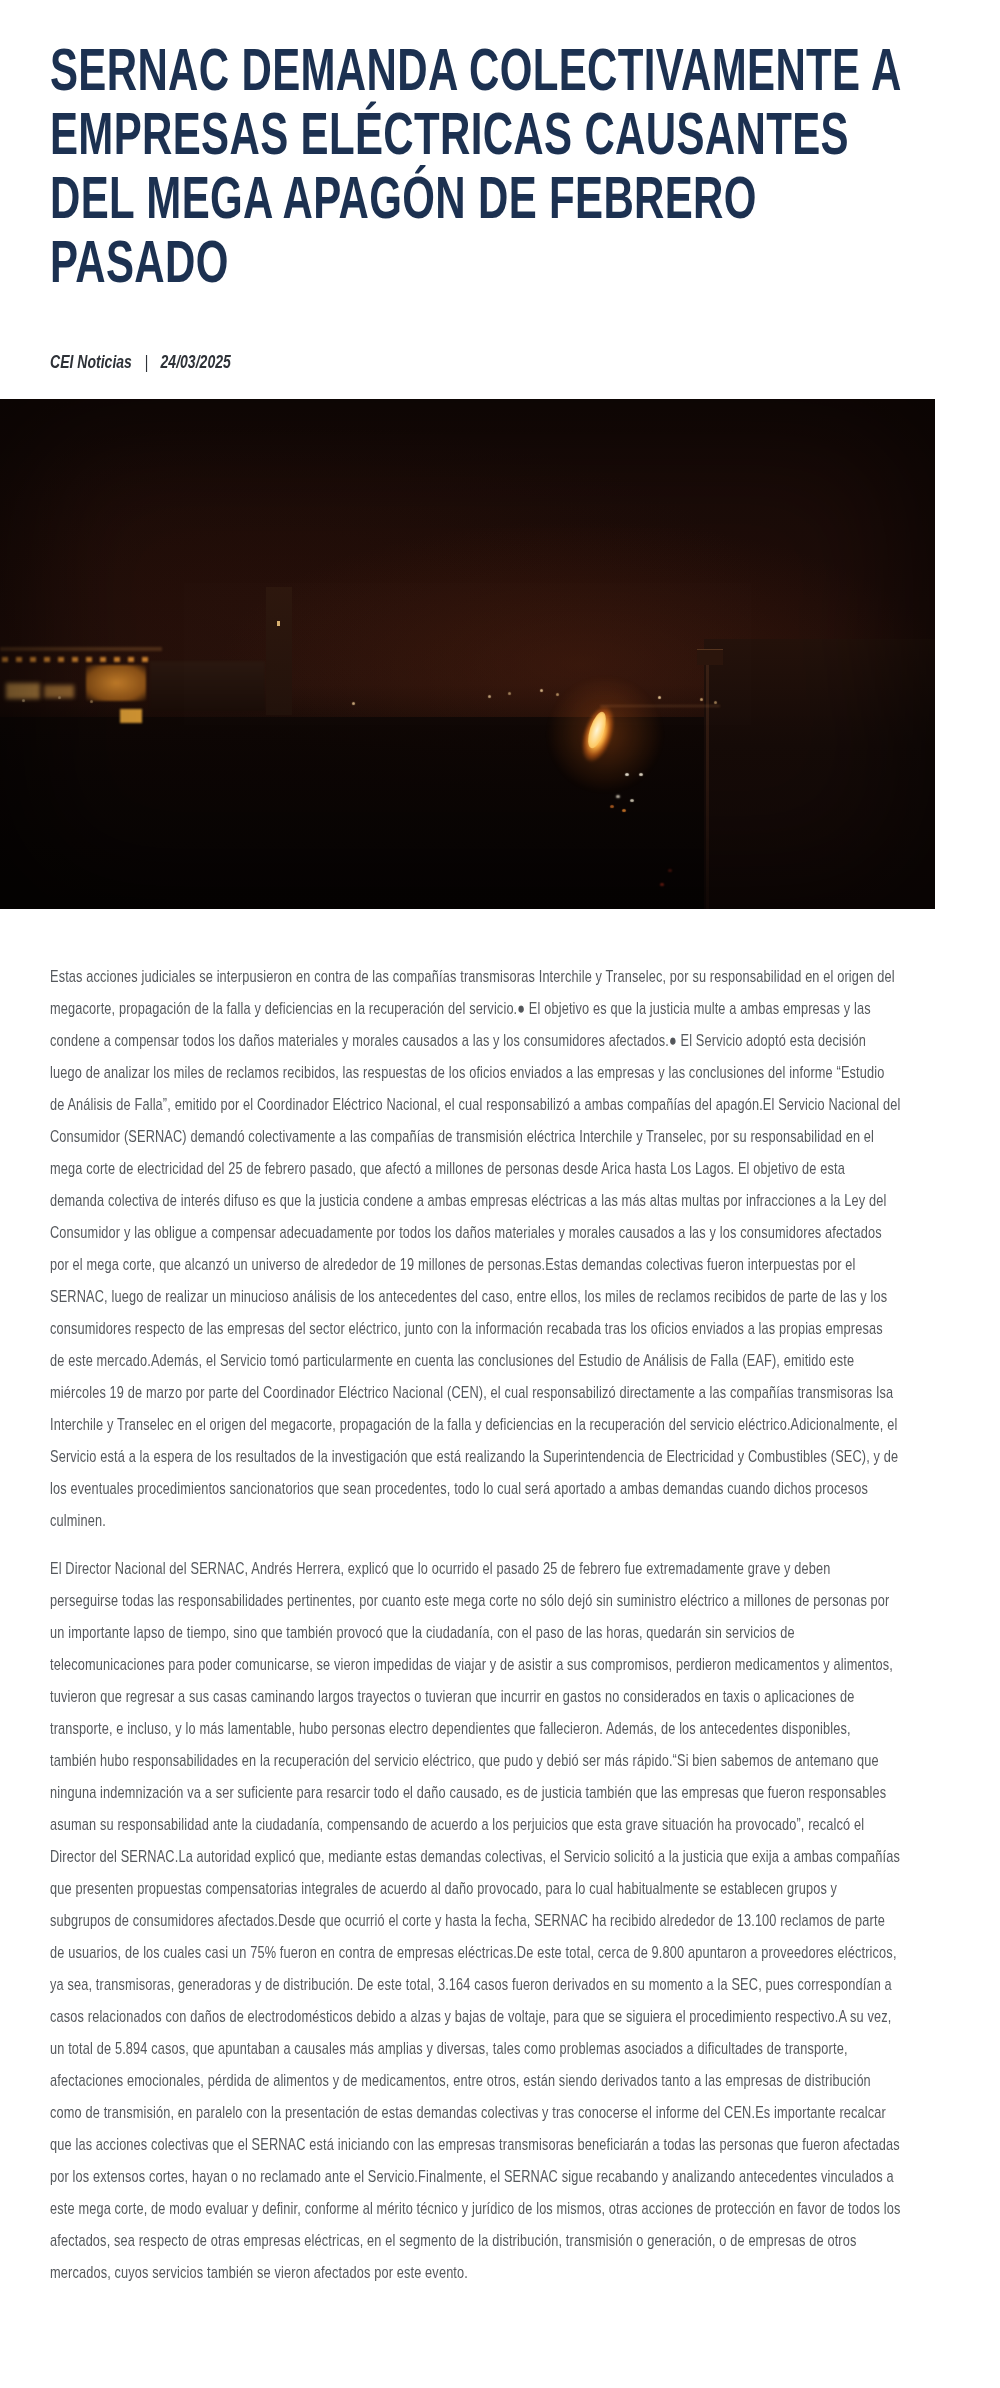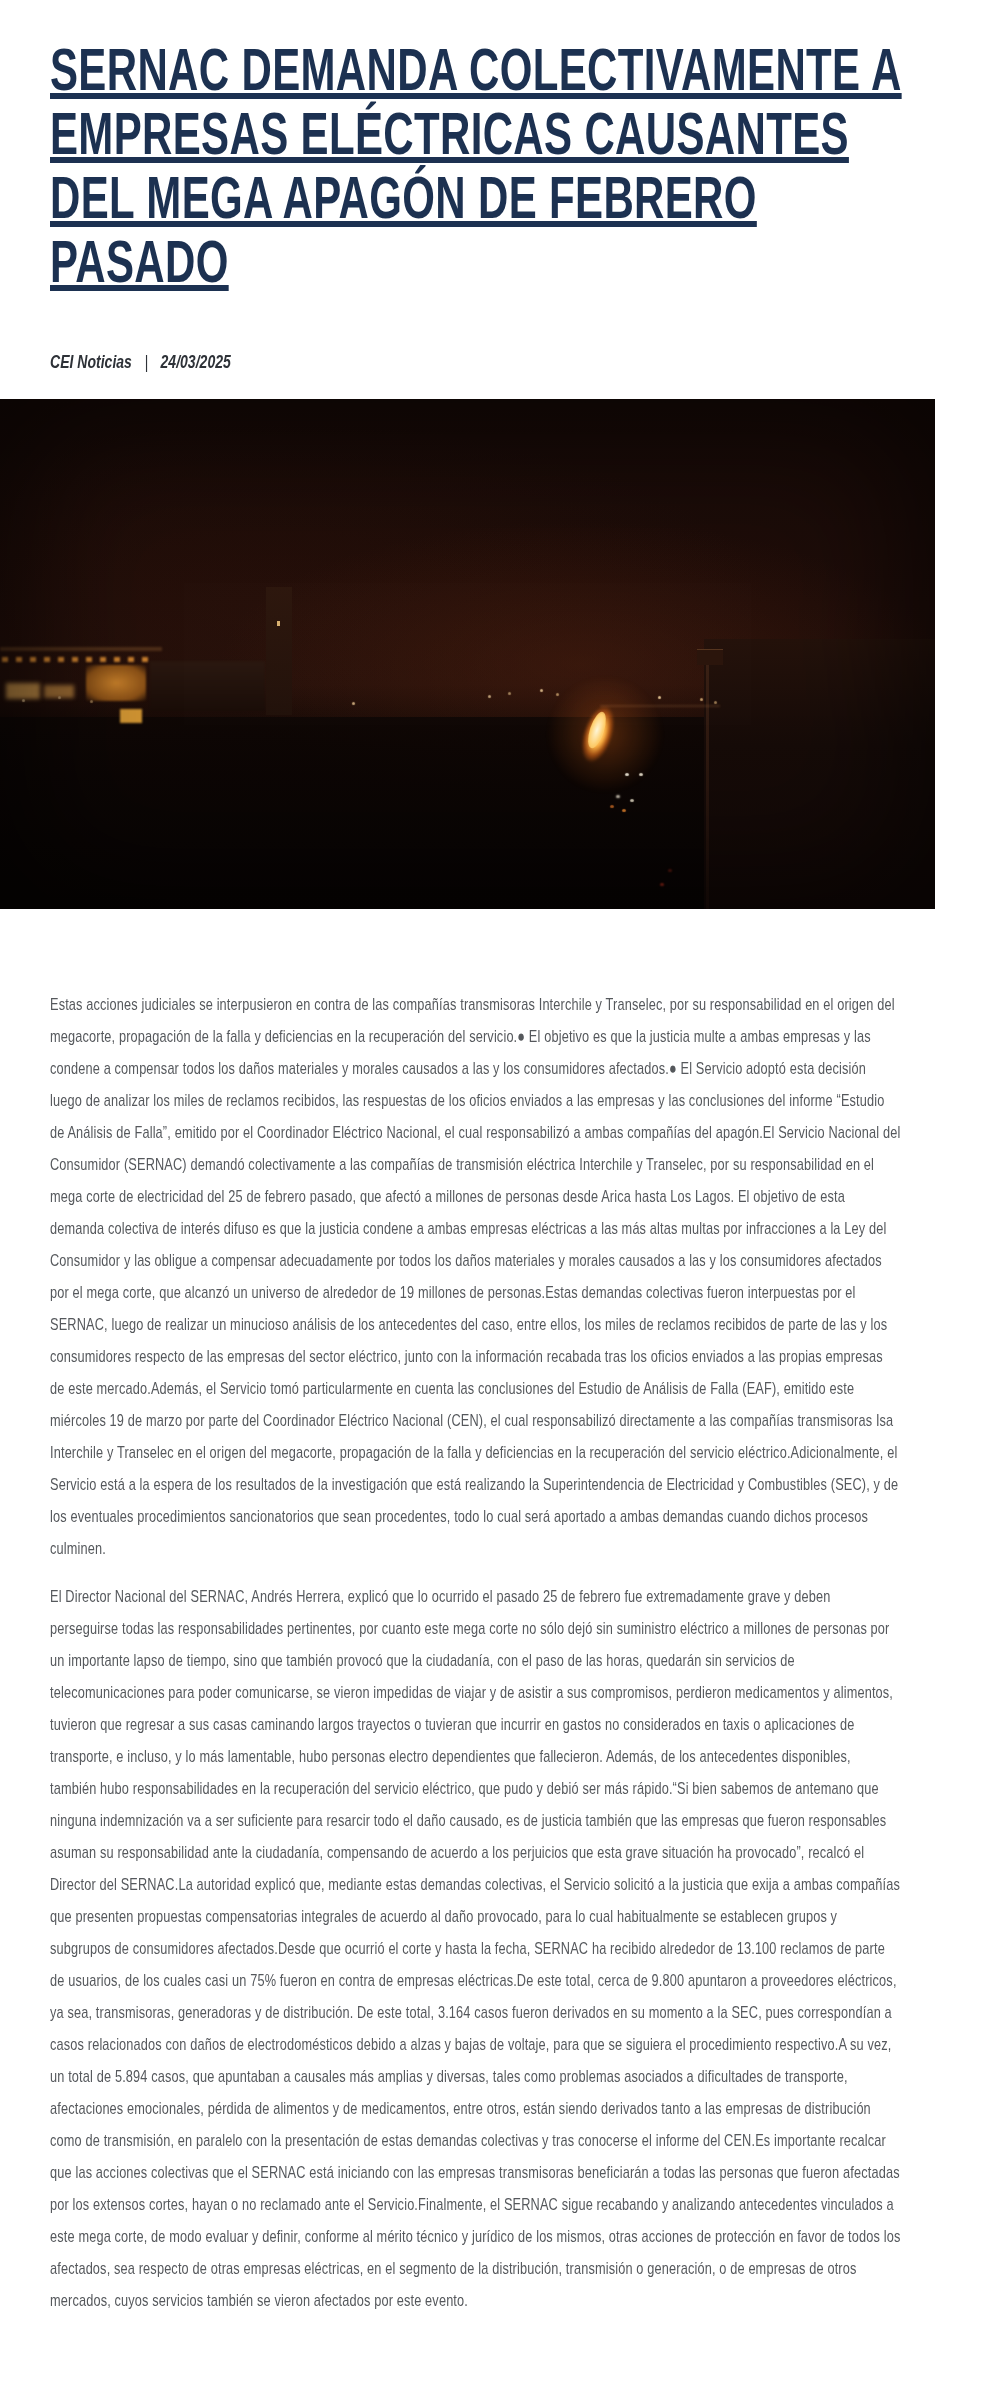--- a/index.html
+++ b/index.html
@@ -6,21 +6,21 @@
   body {
     width: 1000px;
     min-height: 2388px;
     background: #ffffff;
     overflow-x: hidden;
     font-family: "Liberation Sans", sans-serif;
   }
   .content { padding: 38px 50px 40px 50px; }
 
   
-  .headline { color: #1c3151; font-weight: 700; text-decoration: underline; }
+  .headline { color: #1c3151; font-weight: 700; }
   .hl-line {
     font-size: 60px;
     line-height: 64px;
     white-space: nowrap;
     transform: scaleX(0.70);
     transform-origin: 0 50%;
     letter-spacing: 0.5px;
   }
 
   
@@ -90,21 +90,21 @@
     background: radial-gradient(#fff7d8 0%, #ffd070 60%, transparent 100%); transform: rotate(18deg); }
   .ph-cardots { left: 0; top: 0; width: 4px; height: 3px; border-radius: 50%; filter: blur(.5px);
     box-shadow:
       625px 374px 1px #e8e2d2, 639px 374px 1px #e0d8c6,
       616px 396px 2px #ded6c4, 630px 400px 1px #cfc6b2,
       622px 410px 1px #d07828, 610px 406px 1px #b05c20,
       660px 484px 2px rgba(190,50,30,.8), 668px 470px 2px rgba(150,40,25,.6); }
   .ph-vignette { inset: 0; box-shadow: inset 0 0 120px 40px rgba(0,0,0,0.55); }
 
   
-  .article { margin-top: 80px; }
+  .article { margin-top: 52px; }
   .article-scale {
     width: 1134px;
     transform: scaleX(0.75);
     transform-origin: 0 0;
   }
   .article-scale p {
     margin: 0 0 16px 0;
     font-size: 17px;
     line-height: 32px;
     color: #55585c;

